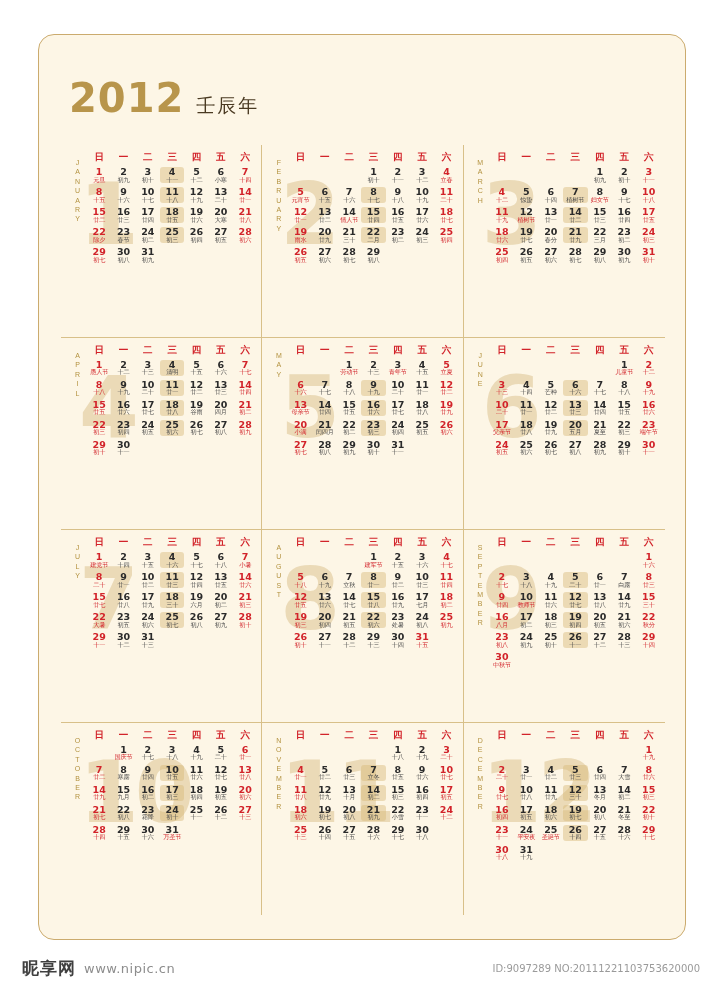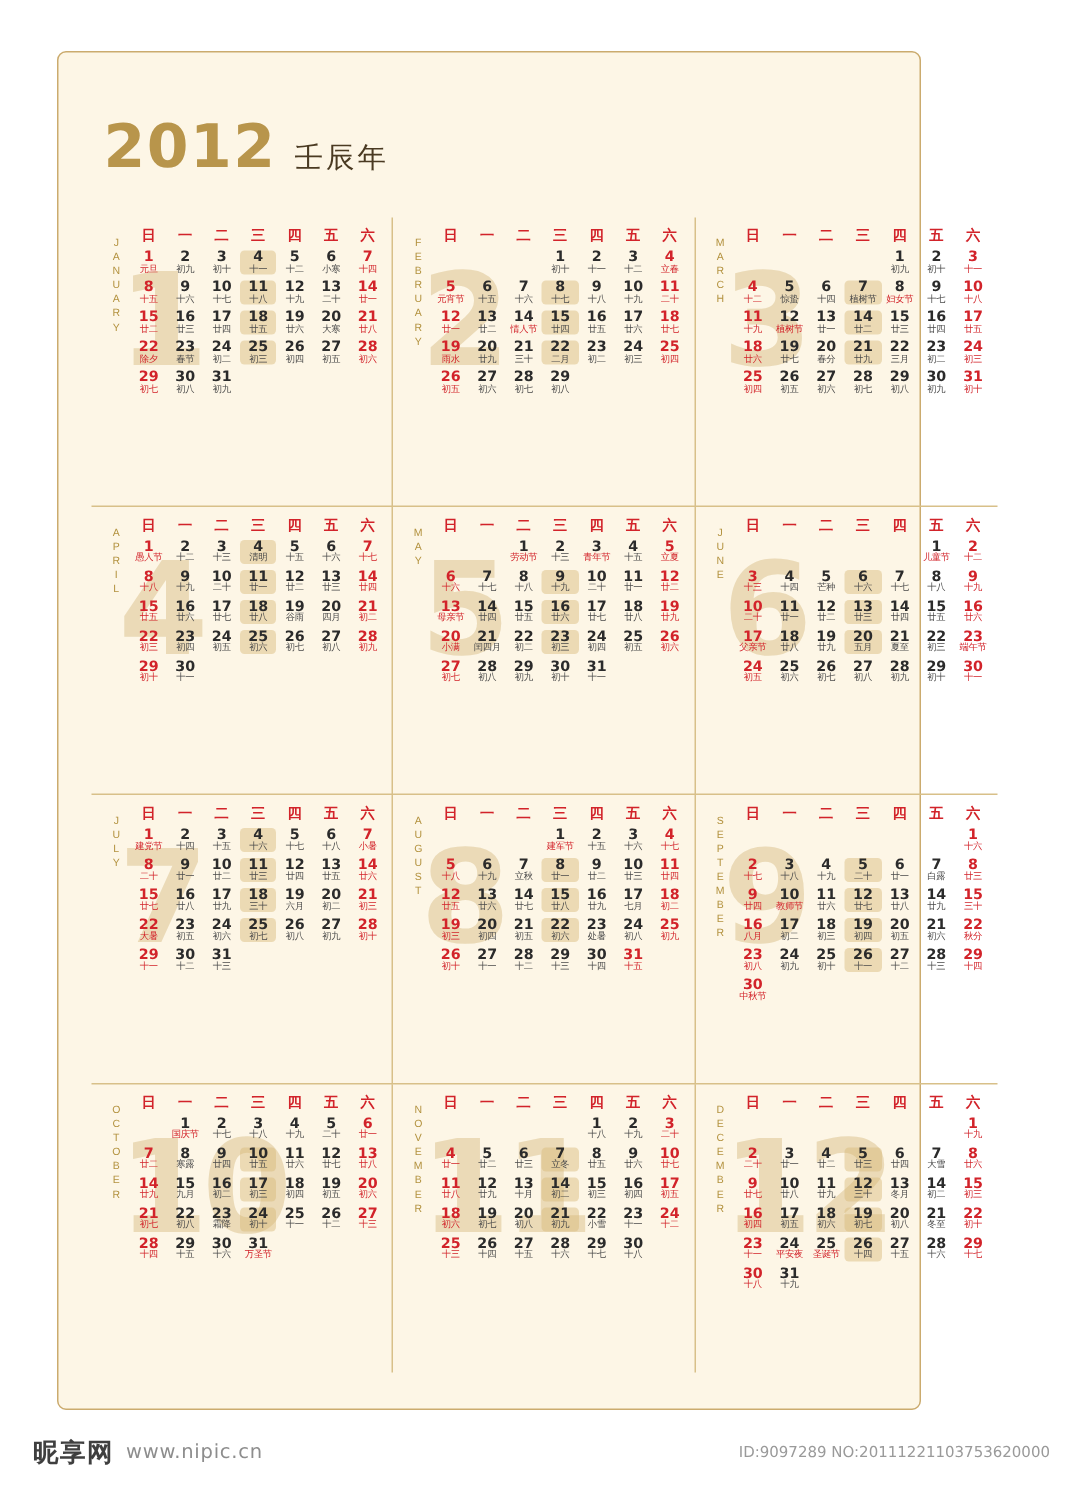--- a/index.html
+++ b/index.html
@@ -14,24 +14,24 @@
   #page {
     position: absolute;
     left: 0; top: 0;
     width: 724px; height: 996px;
     background: #ffffff;
   }
   
   .card {
     position: absolute;
     left: 38px; top: 34px;
-    width: 576px; height: 906px;
+    width: 648px; height: 906px;
     background: #fdf6e6;
     border: 1.5px solid #cbab6e;
-    border-radius: 6px;
+    border-radius: 16px;
   }
   
   .header {
     position: absolute;
     left: 30px; top: 40px;
     display: flex;
     align-items: baseline;
     gap: 12px;
   }
   .year {

